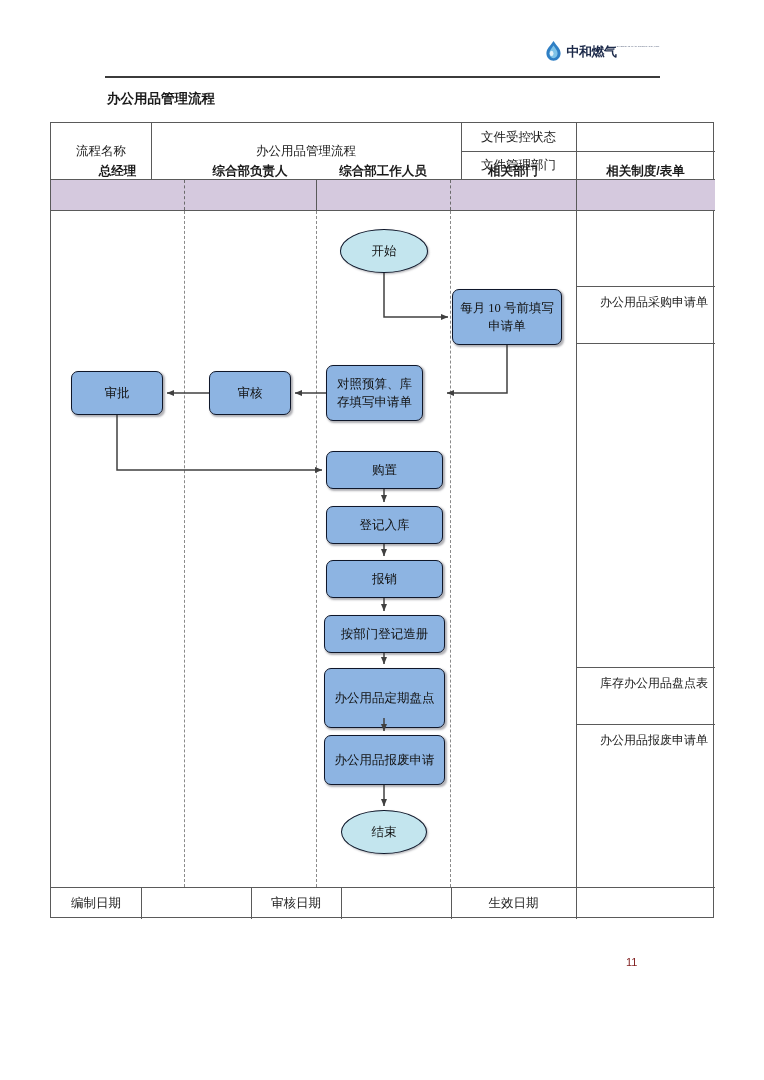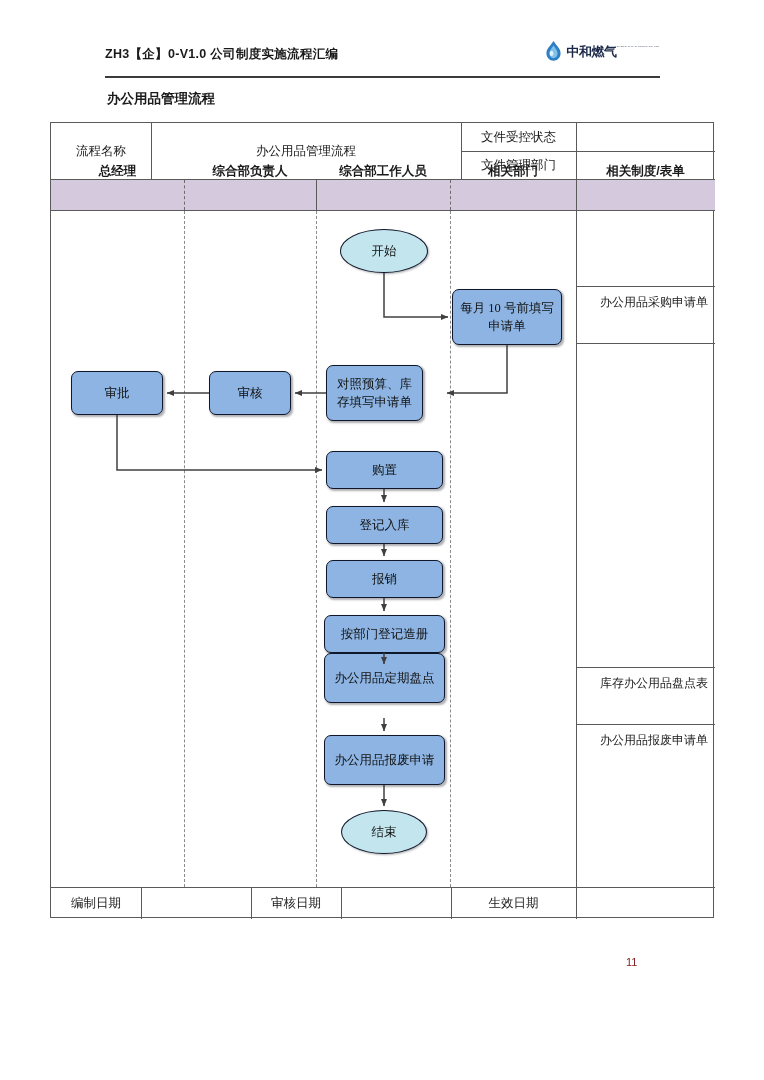--- a/index.html
+++ b/index.html
@@ -160,21 +160,20 @@
     left: 626px; top: 956px;
     font-size: 11px;
     color: #7f1d1d;
     font-family: "Liberation Sans", "DejaVu Sans", sans-serif;
   }
 </style>
 </head>
 <body>
 
 <div id="doc-header">
-  <div id="header-title">ZH3【企】0-V1.0 公司制度实施流程汇编</div>
 
   <div id="brand-logo">
     <svg id="brand-mark" width="19" height="22" viewBox="0 0 19 22">
       <path d="M9.5 1 C 12.8 6.2, 16.6 8.6, 16.6 13.3 C 16.6 17.6, 13.4 20.8, 9.5 20.8 C 5.6 20.8, 2.4 17.6, 2.4 13.3 C 2.4 8.6, 6.2 6.2, 9.5 1 Z" fill="#2f7fc4"></path>
       <path d="M9.5 5.5 C 11.3 8.6, 13.6 10.2, 13.6 13.3 C 13.6 16.2, 11.8 18.2, 9.5 18.2 C 7.2 18.2, 5.4 16.2, 5.4 13.3 C 5.4 10.2, 7.7 8.6, 9.5 5.5 Z" fill="#7fc3e8"></path>
       <ellipse cx="7.6" cy="13.4" rx="1.9" ry="2.6" fill="#ffffff" opacity=".78"></ellipse>
     </svg>
     <div id="brand-text-wrap">
       <span id="brand-name">中和燃气</span>
       <span id="brand-sub">ZHONGHE GAS GROUP CO.,LTD.</span>
@@ -239,21 +238,21 @@
   <div class="node" style="left:20px;top:248px;width:92px;height:44px">审批</div>
 
   <div class="node" style="left:275px;top:328px;width:117px;height:38px">购置</div>
 
   <div class="node" style="left:275px;top:383px;width:117px;height:38px">登记入库</div>
 
   <div class="node" style="left:275px;top:437px;width:117px;height:38px">报销</div>
 
   <div class="node" style="left:273px;top:492px;width:121px;height:38px">按部门登记造册</div>
 
-  <div class="node" style="left:273px;top:530px;width:121px;height:50px">办公用品定期盘点</div>
+  <div class="node" style="left:273px;top:545px;width:121px;height:60px">办公用品定期盘点</div>
 
   <div class="node" style="left:273px;top:612px;width:121px;height:50px">办公用品报废申请</div>
 
   <div class="node terminator" style="left:290px;top:687px;width:86px;height:44px">结束</div>
 
   <svg id="connectors" viewBox="0 0 664 796">
     <defs>
       <marker id="ah" markerWidth="9" markerHeight="9" refX="7.4" refY="3.2" orient="auto" markerUnits="userSpaceOnUse">
         <path d="M0,0 L7.6,3.2 L0,6.4 z" fill="#404040"></path>
       </marker>

